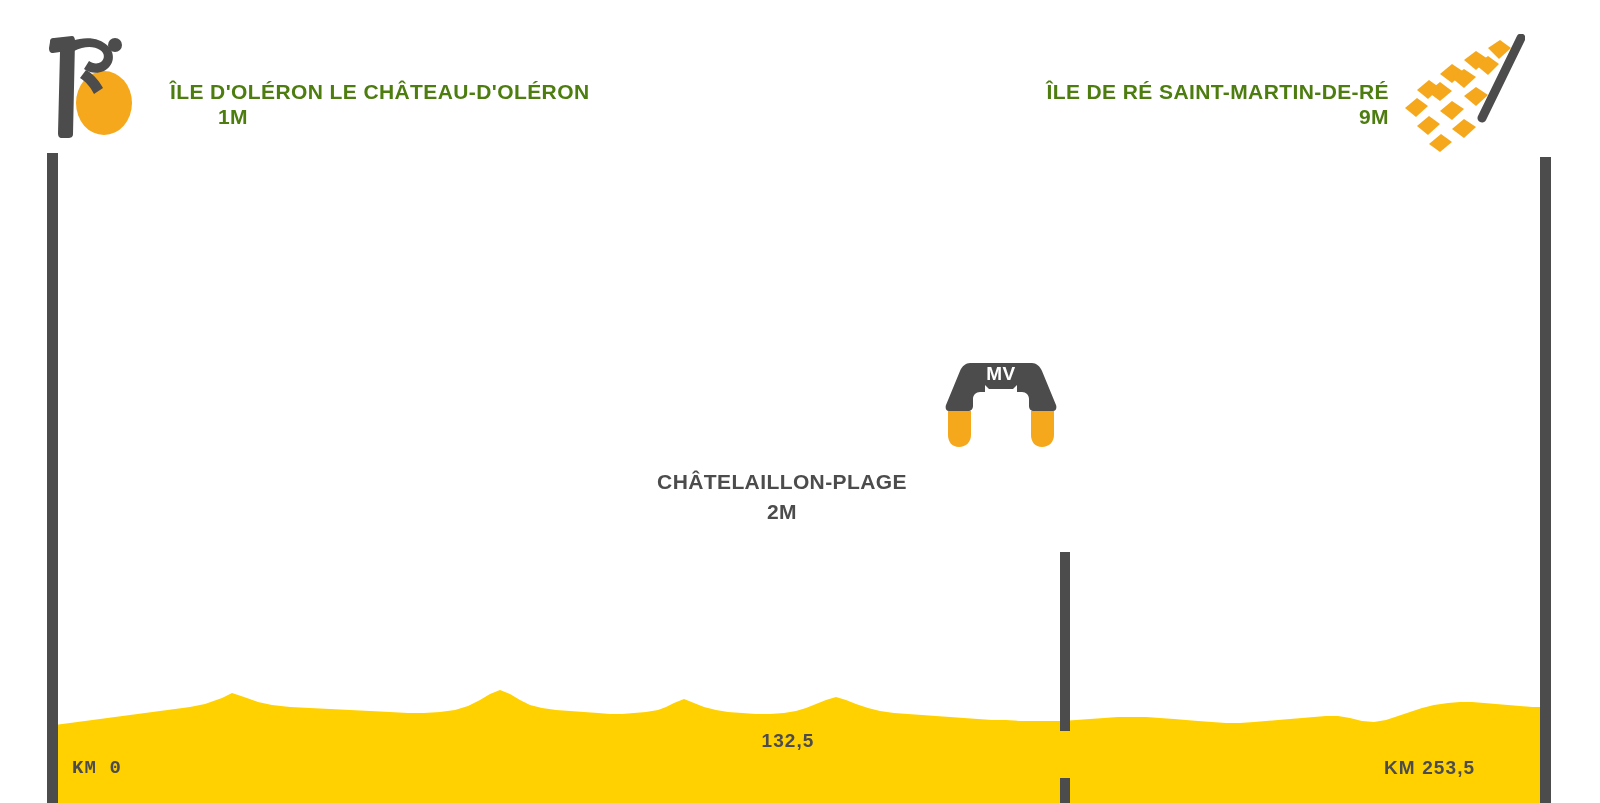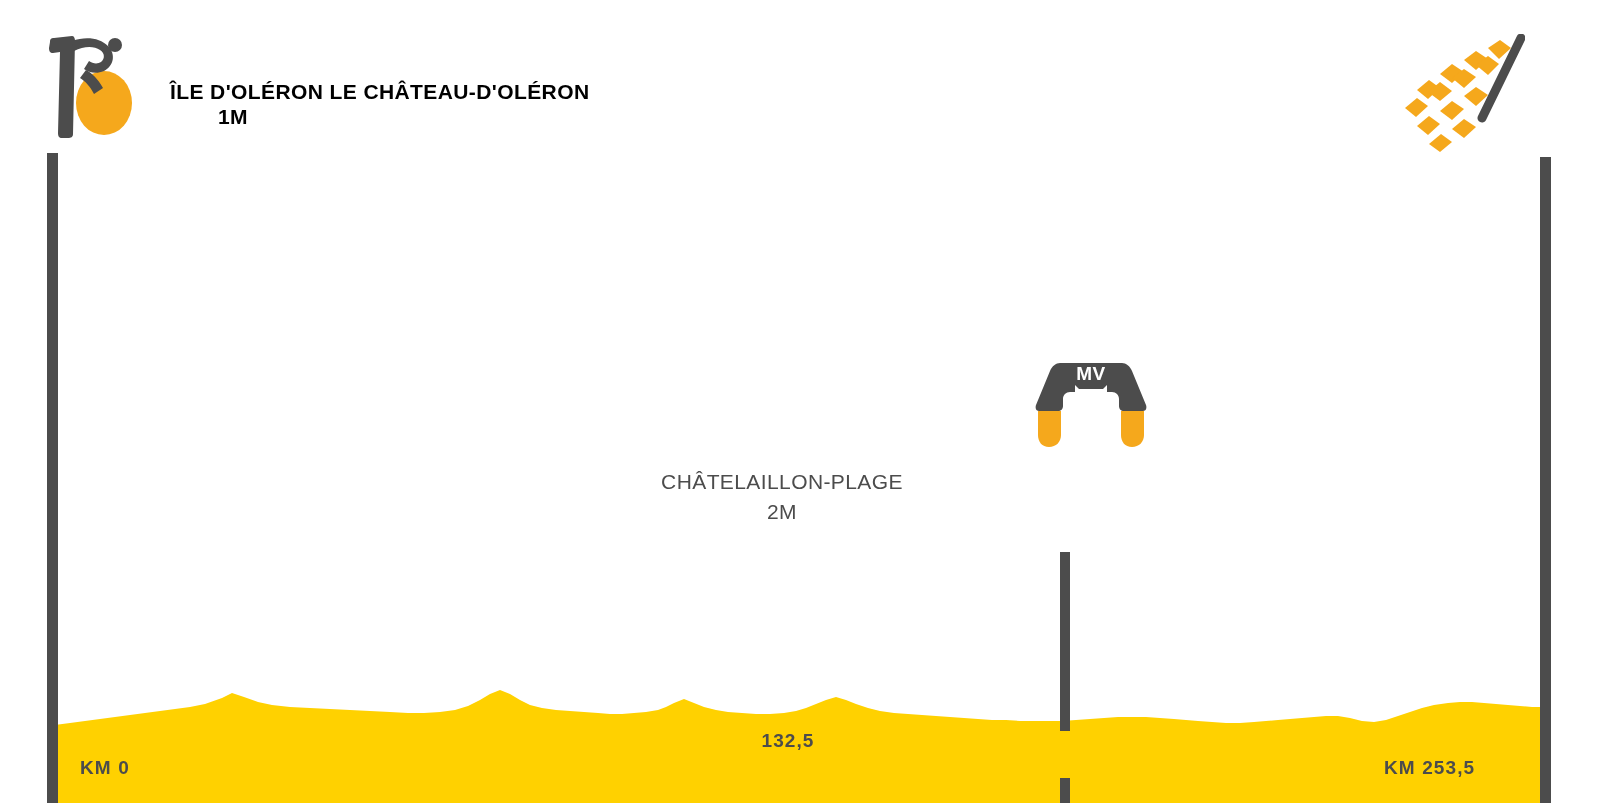--- a/index.html
+++ b/index.html
@@ -24,21 +24,21 @@
     position: absolute;
     left: 0;
     top: 0;
     width: 1600px;
     height: 803px;
   }
 
   
   .loc-label {
     position: absolute;
-    color: #000000;
+    color: #4d7c0f;
     font-weight: bold;
     line-height: 1.18;
     letter-spacing: 0.4px;
     white-space: nowrap;
     text-transform: uppercase;
   }
   .loc-name {
     font-size: 21px;
     display: block;
   }
@@ -59,21 +59,21 @@
     text-align: right;
   }
 
   #sprint-label {
     position: absolute;
     left: 0;
     right: 0;
     top: 470px;
     text-align: center;
     color: #4c4c4c;
-    font-weight: normal;
+    font-weight: bold;
     letter-spacing: 0.4px;
     text-transform: uppercase;
   }
   #sprint-label .sp-name {
     display: block;
     font-size: 21px;
     transform: translateX(-18px);
   }
   #sprint-label .sp-alt {
     display: block;
@@ -84,33 +84,33 @@
 
   
   .km-label {
     position: absolute;
     color: #4c4c4c;
     font-weight: bold;
     font-size: 19px;
     letter-spacing: 1.1px;
     white-space: nowrap;
   }
-  #km-start { left: 80px;  top: 757px; }
+  #km-start { left: 72px;  top: 757px; font-family: Liberation Mono, monospace; }
   #km-end   { left: 1384px; top: 757px; }
   #km-sprint {
     left: 0; right: 0;
     top: 730px;
     text-align: center;
     transform: translateX(-12px);
   }
 
   
   #mv-arch {
     position: absolute;
-    left: 1030px;
+    left: 940px;
     top: 355px;
     width: 122px;
     height: 97px;
   }
   #mv-arch .mv-text {
     position: absolute;
     left: 0;
     right: 0;
     top: 8px;
     text-align: center;
@@ -195,20 +195,24 @@
 
       <circle cx="73" cy="13" r="7" fill="#4c4c4c"></circle>
     </svg>
   </div>
 
   <div class="loc-label" id="start-label">
     <span class="loc-name">ÎLE D'OLÉRON LE CHÂTEAU-D'OLÉRON</span>
     <span class="loc-alt">1M</span>
   </div>
 
+  <div class="loc-label" id="finish-label">
+    <span class="loc-name">ÎLE DE RÉ SAINT-MARTIN-DE-RÉ</span>
+    <span class="loc-alt">9M</span>
+  </div>
 
   <div id="finish-flag">
     <svg viewBox="0 0 132 118" width="132" height="118" aria-hidden="true">
 
       <path stroke="#4c4c4c" stroke-width="9" stroke-linecap="round" fill="none" d="M128,4 L89,84"></path>
 
       <g fill="#f5a81c">
         <polygon points="24,56 36,46 47,54 35,65"></polygon>
         <polygon points="47,40 59,30 71,38 59,49"></polygon>
         <polygon points="71,26 83,17 95,25 83,36"></polygon>

